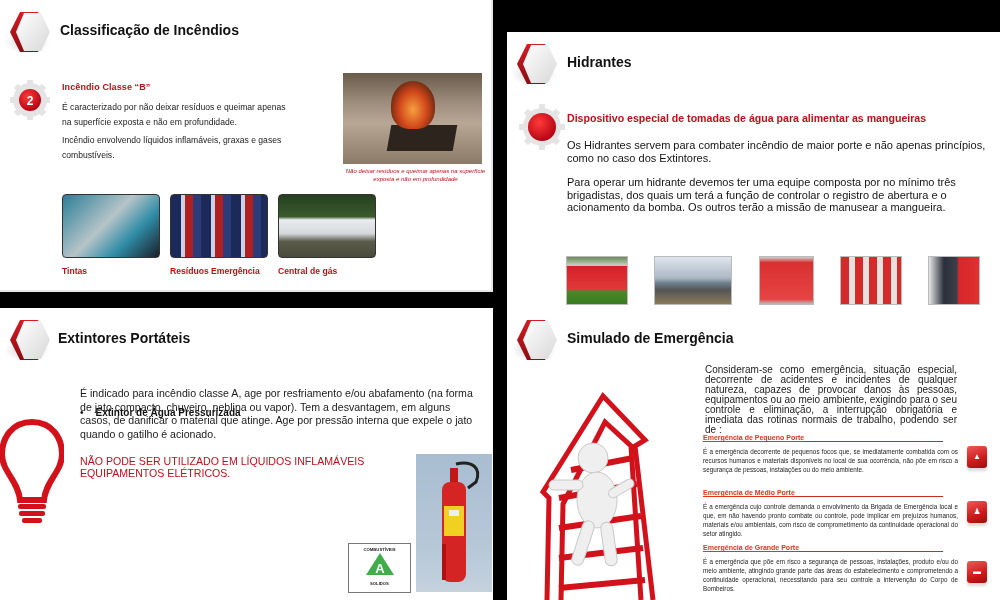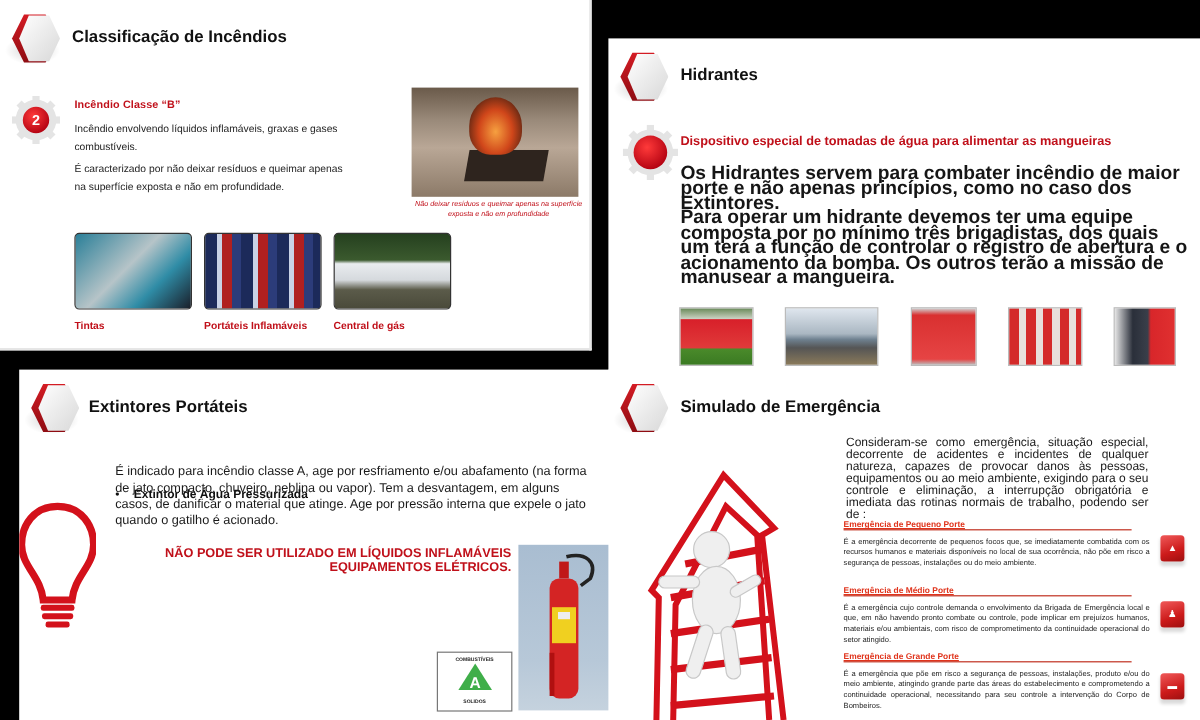--- a/index.html
+++ b/index.html
@@ -2,21 +2,21 @@
 <html><head>
 <meta charset="utf-8">
 <style>
   * { box-sizing: border-box; margin: 0; padding: 0; }
   html, body { width: 1000px; height: 600px; background: #000; overflow: hidden; }
   body { position: relative; font-family: "Liberation Sans", "DejaVu Sans", sans-serif; color: #111; }
 
   .slide { position: absolute; background: #fff; overflow: hidden; }
   #s1 { left: 0; top: 0; width: 493px; height: 292px; border: 2px solid #e6e6e6; border-top: none; border-left: none;}
   #s2 { left: 507px; top: 0; width: 493px; height: 292px; margin-top: 32px; }
-  #s3 { left: 16px; top: 308px; width: 493px; height: 292px; }
+  #s3 { left: 0; top: 308px; width: 493px; height: 292px; }
   #s4 { left: 507px; top: 308px; width: 493px; height: 292px; }
 
   
   .hex { position: absolute; left: 8px; top: 10px; width: 42px; height: 44px; }
   .hex-shadow { position: absolute; left: 4px; top: 30px; width: 46px; height: 24px; border-radius: 50%;
                 background: radial-gradient(ellipse at center, rgba(0,0,0,0.18), rgba(0,0,0,0) 70%); }
   .slide-title { position: absolute; left: 60px; top: 22px; font-size: 14px; font-weight: bold; color: #111; }
 
   
   .gear { position: absolute; }
@@ -34,34 +34,34 @@
   .s1-thumb { top: 194px; width: 98px; height: 64px; border: 1.5px solid #333; }
   .s1-thumb-1 { left: 62px; background: linear-gradient(135deg, #2a7f98 0%, #b6c4c8 45%, #2f8ca6 70%, #1a1f2a 100%); }
   .s1-thumb-2 { left: 170px; background: repeating-linear-gradient(90deg, #1c2a5a 0 10px, #c9d2e6 10px 14px, #b02020 14px 22px, #2c3c7a 22px 30px); }
   .s1-thumb-3 { left: 278px; background: linear-gradient(180deg, #25401f 0%, #3b5a2e 35%, #e9ecef 40%, #d5d9dd 62%, #5b5b4a 75%, #4a4a3a 100%); }
   .s1-label { position: absolute; top: 266px; font-size: 8.6px; font-weight: bold; color: #c0101a; text-align: left; width: 98px; }
   .s1-label-1 { left: 62px; } .s1-label-2 { left: 170px; width: 98px;} .s1-label-3 { left: 278px; }
 
   
   .s2-dot { left: 12px; top: 72px; width: 46px; height: 46px; }
   .s2-heading { position: absolute; left: 60px; top: 80px; font-size: 10.6px; font-weight: bold; color: #c0101a; }
-  .s2-p { position: absolute; left: 60px; width: 425px; font-size: 16px; font-weight: bold; line-height: 12.5px; color: #151515; }
+  .s2-p { position: absolute; left: 60px; width: 425px; font-size: 11px; font-weight: normal; line-height: 12.5px; color: #151515; }
   .s2-p1 { top: 107px; } .s2-p2 { top: 144px; }
   .s2-thumb { position: absolute; top: 224px; height: 49px; border: 1px solid #bbb; }
   .s2-t1 { left: 59px; width: 62px; background: linear-gradient(180deg, #6a8a5a 0%, #c8d0c0 18%, #d8202a 20%, #e03a3a 70%, #4a8a2a 72%, #3a7a22 100%); }
   .s2-t2 { left: 147px; width: 78px; background: linear-gradient(180deg, #dfe6ee 0%, #aab7c2 45%, #6f8190 55%, #555 70%, #8a7a5a 100%); }
   .s2-t3 { left: 252px; width: 55px; background: linear-gradient(180deg, #cfcfcf 0%, #d93030 12%, #e64444 90%, #bbb 100%); }
   .s2-t4 { left: 333px; width: 62px; background: repeating-linear-gradient(90deg, #d42a2a 0 8px, #e8e0dc 8px 14px); }
   .s2-t5 { left: 421px; width: 52px; background: linear-gradient(90deg, #e6e6e6 0%, #2a2f3a 30%, #3a3f4a 55%, #d8262a 60%, #e03030 100%); }
 
   
   .s3-bullet-head { position: absolute; left: 80px; top: 55px; font-size: 10px; font-weight: bold; color: #111; margin-top: 44px; }
   .s3-bullet-head::before { content: "•"; margin-right: 12px; font-weight: normal; }
   .s3-body { position: absolute; left: 80px; top: 79px; width: 400px; font-size: 10.6px; line-height: 13.5px; color: #1a1a1a; }
-  .s3-warning { position: absolute; left: 80px; top: 147px; width: 330px; font-size: 10.6px; font-weight: bold; line-height: 12px; color: #c0101a; text-align: right; }
+  .s3-warning { position: absolute; left: 80px; top: 147px; width: 330px; font-size: 10.6px; font-weight: normal; line-height: 12px; color: #c0101a; }
   .s3-list { position: absolute; left: 80px; top: 190px; list-style: none; font-size: 7.6px; line-height: 10.5px; color: #222; }
   .s3-list li::before { content: "•"; margin-right: 8px; }
   .s3-bulb { position: absolute; left: 0; top: 108px; width: 64px; height: 110px; }
   .s3-sign { position: absolute; left: 348px; top: 235px; width: 63px; height: 50px; border: 1px solid #777; background: #fff; text-align: center; }
   .s3-sign-top { font-size: 4.2px; font-weight: bold; margin-top: 3px; color: #222; }
   .s3-sign-bottom { font-size: 4.2px; font-weight: bold; color: #222; margin-top: 1px; }
   .s3-photo { position: absolute; left: 416px; top: 146px; width: 76px; height: 138px; background: linear-gradient(180deg, #a9bdd1 0%, #b7c8d8 70%, #c5d2de 100%); }
 
   
   .s4-ladder { position: absolute; left: 30px; top: 80px; width: 120px; height: 212px; }
@@ -112,35 +112,35 @@
       <rect x="29" y="5" width="6" height="6" transform="rotate(45 32 8)"></rect>
       <rect x="5" y="29" width="6" height="6" transform="rotate(45 8 32)"></rect>
       <rect x="29" y="29" width="6" height="6" transform="rotate(45 32 32)"></rect>
     </g>
     <circle cx="20" cy="20" r="11" fill="url(#redBall)"></circle>
     <text x="20" y="24.5" font-size="12" font-weight="bold" fill="#fff" text-anchor="middle" font-family="Liberation Sans, sans-serif">2</text>
   </svg>
 
   <div class="s1-heading">Incêndio Classe   “B”</div>
   <div class="s1-text">
+    <p>É caracterizado por não deixar resíduos e queimar apenas na  superfície exposta e não em profundidade.</p>
     <p>Incêndio envolvendo líquidos inflamáveis, graxas e gases  combustíveis.</p>
-    <p>É caracterizado por não deixar resíduos e queimar apenas na  superfície exposta e não em profundidade.</p>
   </div>
 
   <div class="photo s1-fire">
     <div class="pool"></div>
     <div class="flame"></div>
   </div>
   <div class="s1-caption">Não deixar  resíduos e  queimar apenas  na superfície  exposta e não em profundidade</div>
 
   <div class="photo s1-thumb s1-thumb-1"></div>
   <div class="photo s1-thumb s1-thumb-2"></div>
   <div class="photo s1-thumb s1-thumb-3"></div>
   <div class="s1-label s1-label-1">Tintas</div>
-  <div class="s1-label s1-label-2">Portáteis Inflamáveis</div>
+  <div class="s1-label s1-label-2">Resíduos Emergência</div>
   <div class="s1-label s1-label-3">Central de gás</div>
 </section>
 
 <section class="slide" id="s2">
   <div class="hex-shadow"></div>
   <svg class="hex" viewBox="0 0 42 44">
     <polygon points="12,2 30,2 40,22 30,42 12,42 2,22" fill="url(#hexRed)"></polygon>
     <polygon points="16,3 33,3 42,22 33,41 16,41 8,22" fill="url(#hexFace)"></polygon>
   </svg>
   <div class="slide-title">Hidrantes</div>

